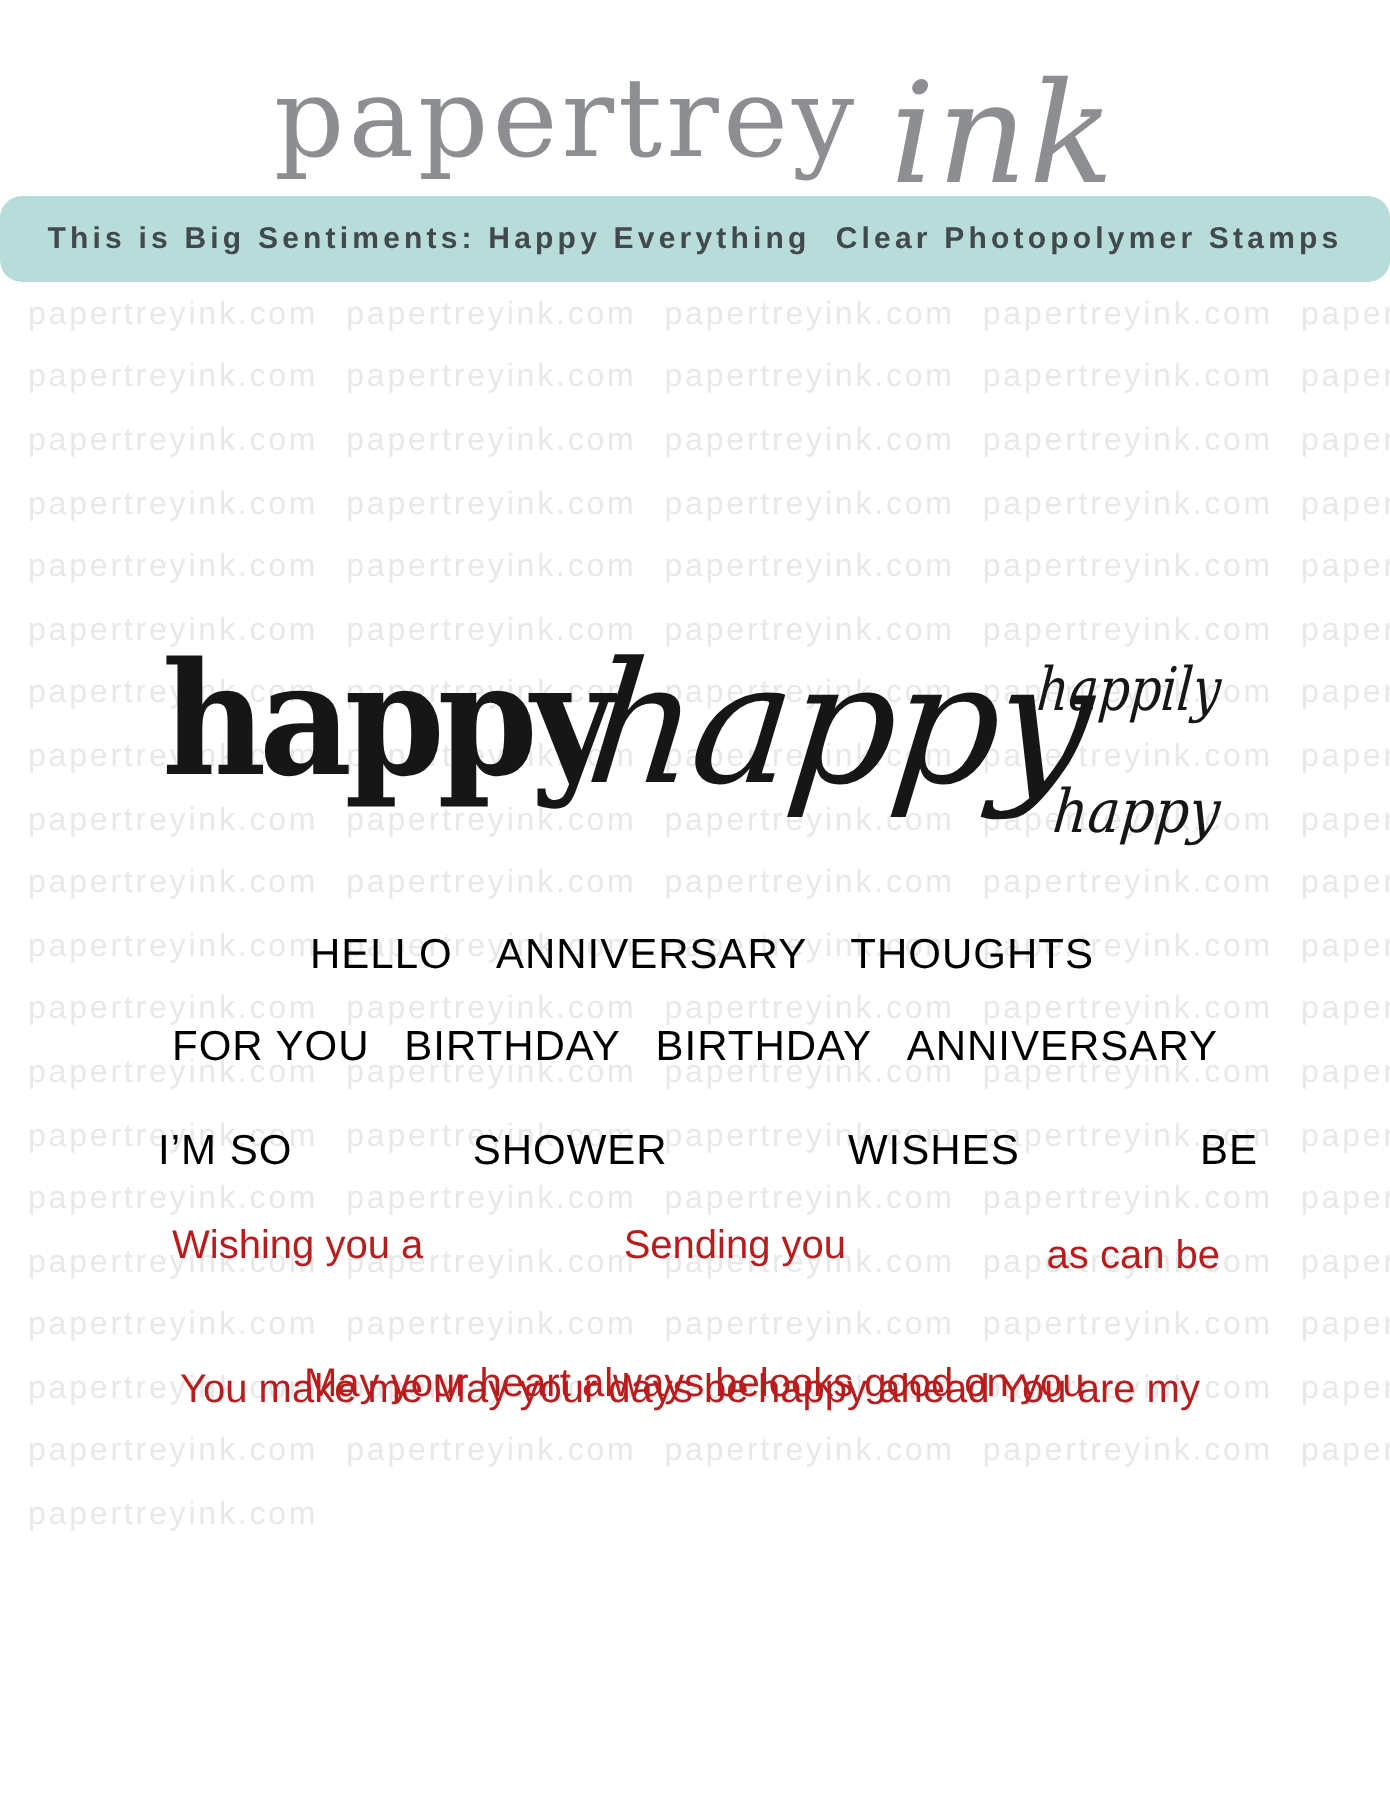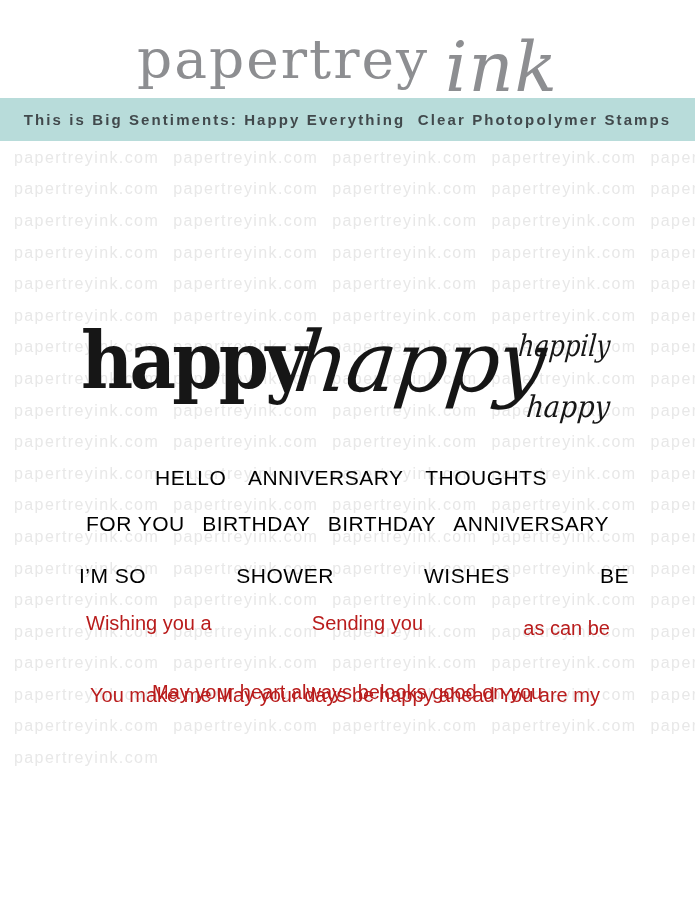--- a/index.html
+++ b/index.html
@@ -49,20 +49,21 @@
     width: 100%; height: 43px;
     background: var(--banner-bg, #b8dcda);
     display: flex;
     align-items: center;
     justify-content: center;
     color: var(--banner-text, #41494c);
     font-size: 15px;
     font-weight: bold;
     letter-spacing: 2.1px;
     white-space: pre;
+    border-radius: 11px;
   }
 
   
   .watermark-grid {
     position: absolute;
     top: 142px; left: 0; right: 0; bottom: 0;
     display: grid;
     grid-template-columns: repeat(5, 1fr);
     grid-auto-rows: 31.6px;
     overflow: hidden;

